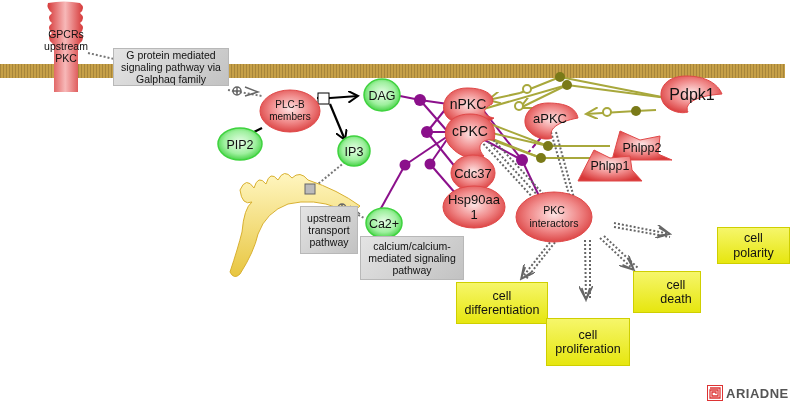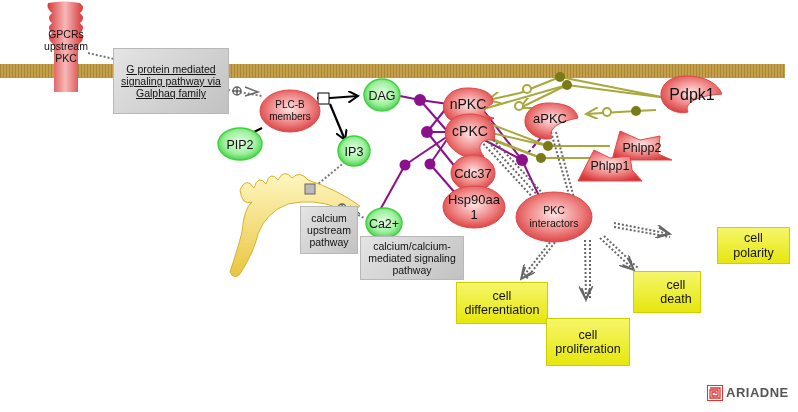--- a/index.html
+++ b/index.html
@@ -2,21 +2,21 @@
 <html><head>
 <meta charset="utf-8">
 <style>
   html, body { margin:0; padding:0; background:#ffffff; }
   body { width:798px; height:412px; position:relative; overflow:hidden; font-family:"Liberation Sans", sans-serif; }
   #canvas { position:absolute; left:0; top:0; width:798px; height:412px; }
   .txt { font-family:"Liberation Sans", sans-serif; fill:#111; text-anchor:middle; }
   .box { position:absolute; display:flex; align-items:center; justify-content:center; text-align:center; font-family:"Liberation Sans", sans-serif; color:#111; line-height:1.15; box-sizing:border-box; }
   .gray-box { background:linear-gradient(135deg,#e4e4e4,#c2c2c2); border:1px solid #b8b8b8; font-size:10.5px; }
   .yellow-box { background:linear-gradient(180deg,#f6f66a,#e6e60f); border:1px solid #cfcf00; font-size:12.5px; }
-  .logo { position:absolute; left:707px; top:385px; display:flex; gap:3px; }
+  .logo { position:absolute; left:707px; top:385px; display:flex; align-items:center; gap:3px; }
   .logo-text { font-family:"Liberation Sans", sans-serif; font-weight:bold; font-size:13px; color:#555; letter-spacing:0.5px; }
 </style>
 </head>
 <body>
 
 <svg id="canvas" viewBox="0 0 798 412" xmlns="http://www.w3.org/2000/svg">
   <defs>
     <pattern id="memPat" width="3" height="14" patternUnits="userSpaceOnUse">
       <rect width="3" height="14" fill="#c6a048"></rect>
       <rect width="1" height="14" fill="#a8863a"></rect>
@@ -217,25 +217,25 @@
     <text class="txt" font-size="13" x="474" y="219">1</text>
   </g>
 
   <g>
     <ellipse cx="554" cy="217" rx="38" ry="25" fill="url(#redGrad)" stroke="#e04848"></ellipse>
     <text class="txt" font-size="10.5" x="554" y="214">PKC</text>
     <text class="txt" font-size="10.5" x="554" y="227">interactors</text>
   </g>
 </svg>
 
-<div class="box gray-box" style="left:113px;top:48px;width:116px;height:66px;text-decoration:underline;">
+<div class="box gray-box" style="left:113px;top:48px;width:116px;height:38px;">
   <span>G protein mediated signaling pathway via Galphaq family</span>
 </div>
 <div class="box gray-box" style="left:300px;top:206px;width:58px;height:48px;padding:0 3px;">
-  <span>calcium upstream pathway</span>
+  <span>upstream transport pathway</span>
 </div>
 <div class="box gray-box" style="left:360px;top:236px;width:104px;height:44px;padding:0 4px;">
   <span>calcium/calcium-mediated signaling pathway</span>
 </div>
 
 <div class="box yellow-box" style="left:673px;top:227px;width:73px;height:37px;padding:0 8px;margin-left:44px;">
   <span>cell polarity</span>
 </div>
 <div class="box yellow-box" style="left:633px;top:271px;width:68px;height:42px;padding-left:18px;">
   <span>cell death</span>

